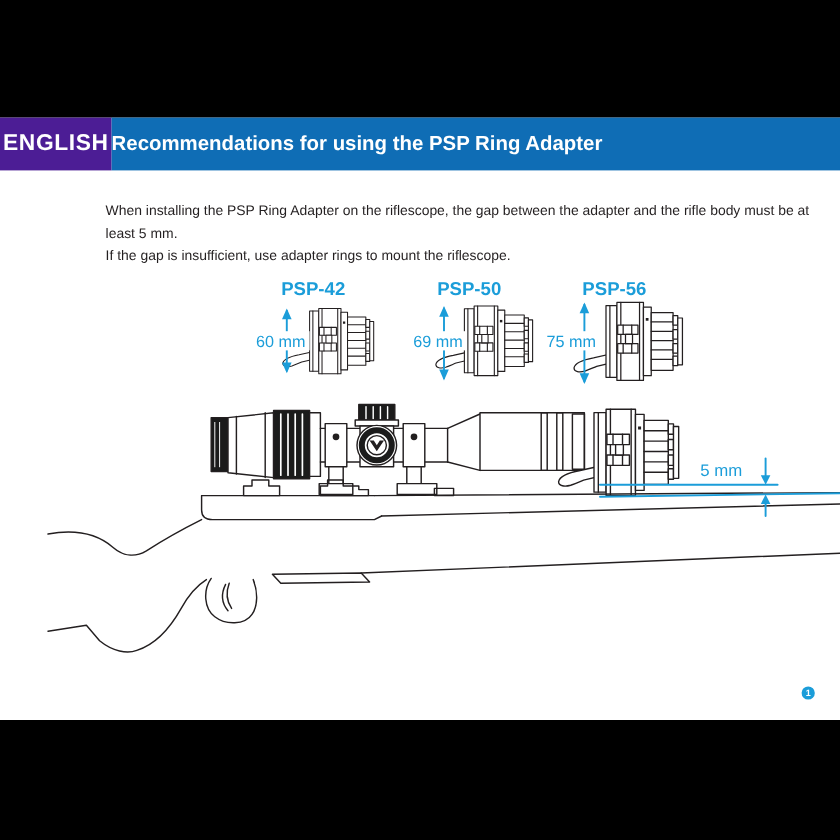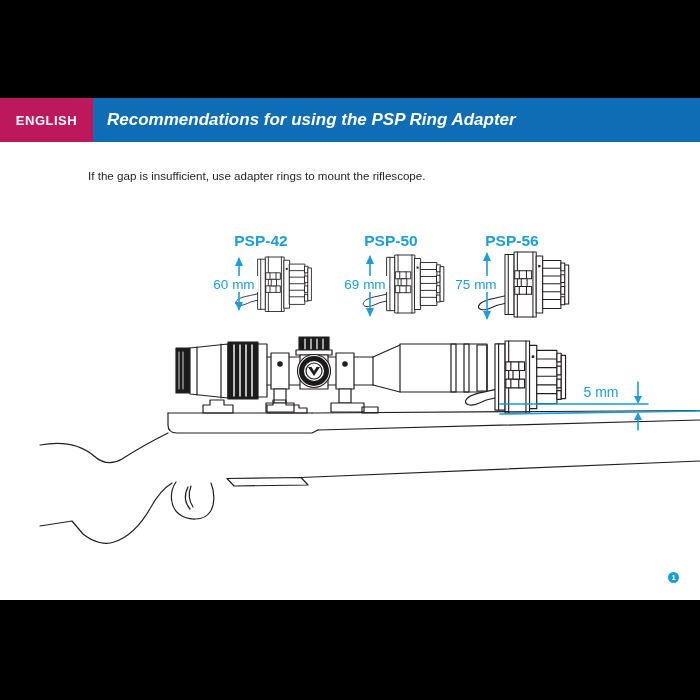--- a/index.html
+++ b/index.html
@@ -4,27 +4,27 @@
 <style>
   html,body{margin:0;padding:0;}
   .page{
     position:relative;width:700px;height:700px;background:#ffffff;overflow:hidden;
     font-family:"Liberation Sans",sans-serif;
   }
   .top-bar{position:absolute;left:0;top:0;width:700px;height:98px;background:#000000;}
   .bottom-bar{position:absolute;left:0;top:600px;width:700px;height:100px;background:#000000;}
   .banner{position:absolute;left:0;top:98px;width:700px;height:44px;display:flex;}
   .lang-box{
-    width:93px;height:44px;background:#be185d;color:#ffffff;
+    width:93px;height:44px;background:#4c1d95;color:#ffffff;
     display:flex;align-items:center;justify-content:center;
-    font-size:13px;font-weight:bold;letter-spacing:.5px;
+    font-size:19px;font-weight:bold;letter-spacing:.5px;
   }
   .title-box{
     flex:1;background:#0f6db5;color:#ffffff;display:flex;align-items:center;
-    padding-left:14px;font-size:17px;font-weight:bold;font-style:italic;
+    font-size:17px;font-weight:bold;
   }
   .intro{position:absolute;left:88px;top:166px;color:#231f20;font-size:11.6px;line-height:19px;}
   .diagram-svg{position:absolute;left:0;top:0;width:700px;height:700px;}
   .page-badge{
     position:absolute;left:668px;top:572px;width:11px;height:11px;border-radius:50%;
     background:#1b9dd9;color:#ffffff;font-size:7.5px;font-weight:bold;
     display:flex;align-items:center;justify-content:center;line-height:1;
   }
   svg text{font-family:"Liberation Sans",sans-serif;}
   .dim-text{fill:#1b9dd9;font-size:13.5px;}
@@ -37,20 +37,21 @@
 <div class="page">
 
   <div class="top-bar"></div>
 
   <div class="banner">
     <div class="lang-box">ENGLISH</div>
     <div class="title-box">Recommendations for using the PSP Ring Adapter</div>
   </div>
 
   <div class="intro">
+    <div>When installing the PSP Ring Adapter on the riflescope, the gap between the adapter and the rifle body must be at least 5 mm.</div>
     <div>If the gap is insufficient, use adapter rings to mount the riflescope.</div>
   </div>
 
   <svg class="diagram-svg" viewBox="0 0 700 700" fill="none" stroke-linejoin="round" stroke-linecap="round">
     <defs>
 
       <g id="psp-adapter" stroke="#231f20" stroke-width="1.6" fill="#ffffff">
         <path d="M24,62 L-16,71 C-32,74 -40,78 -41,84 C-41,89 -34,90 -27,88 C-21,86 -17,84 -12,82 L26,73 Z"></path>
         <rect x="16" y="58" width="14" height="18"></rect>
         <rect x="0" y="4" width="14" height="92"></rect>

